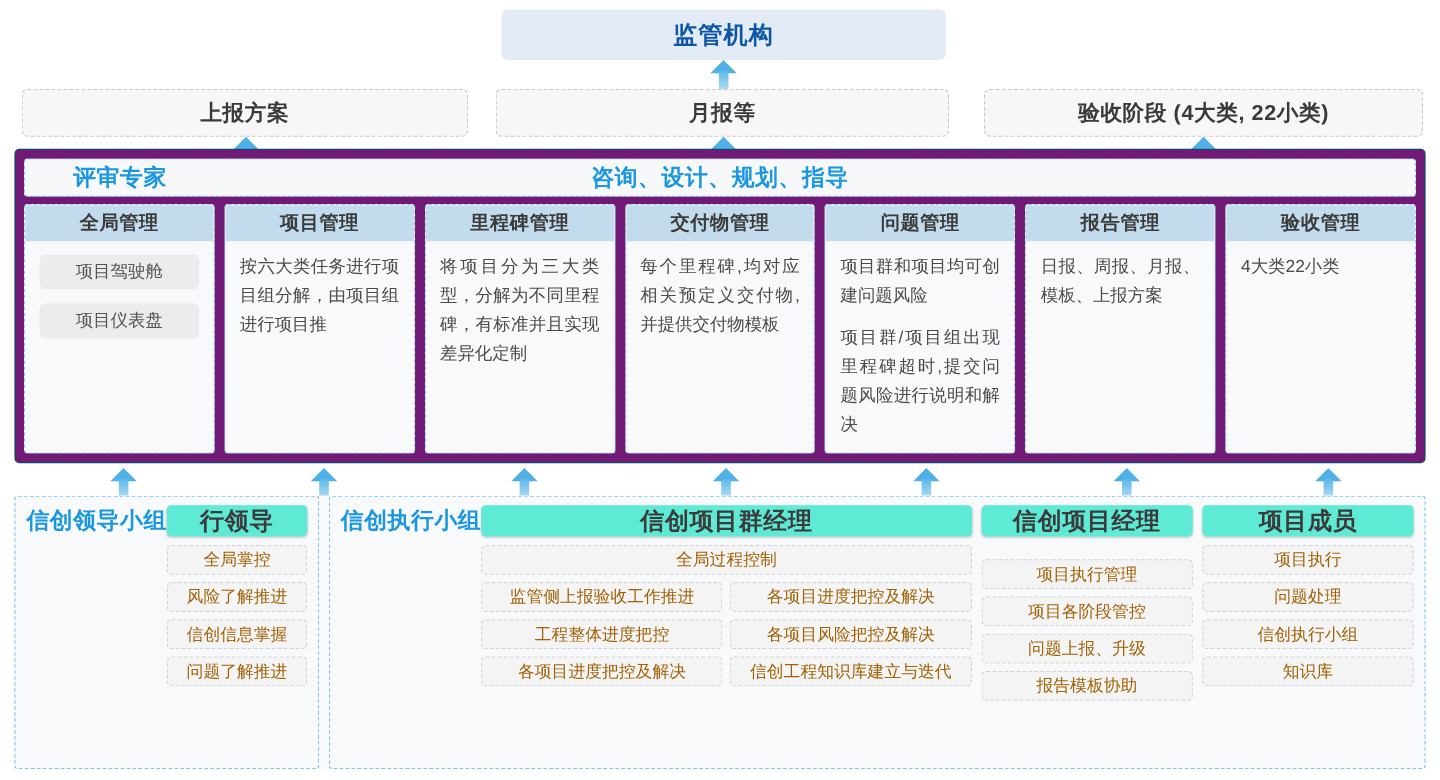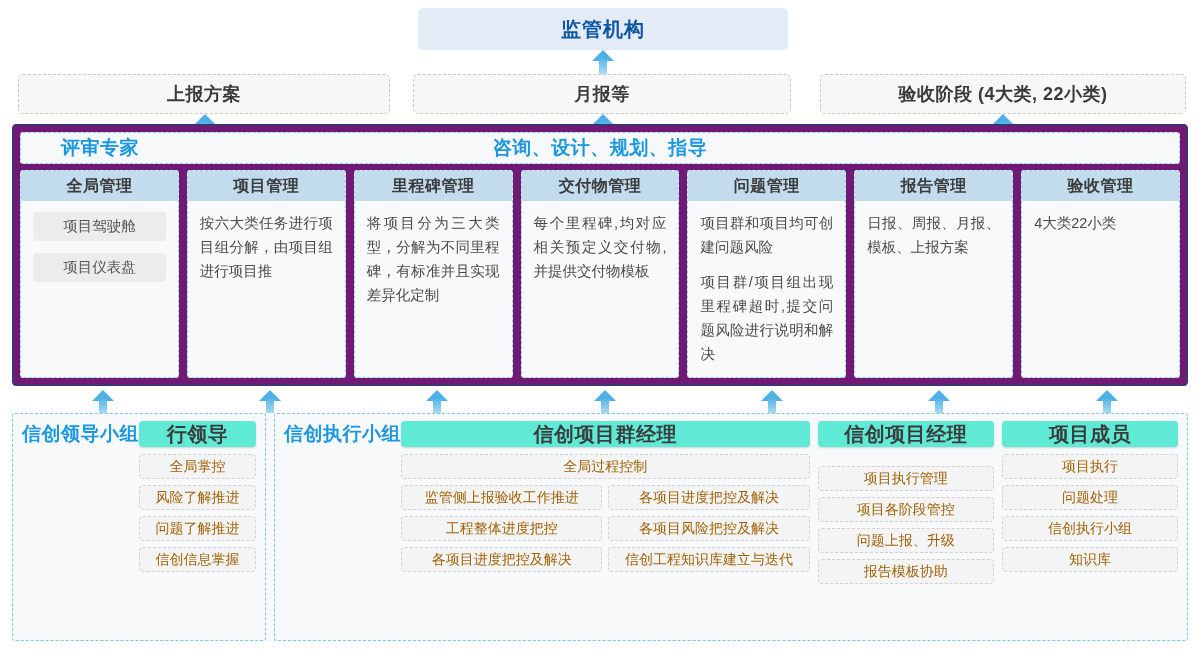--- a/index.html
+++ b/index.html
@@ -296,22 +296,22 @@
   <div class="bot-wrap">
 
     <div class="group" id="grp-lead">
       <div class="group-title">信创领导小组</div>
       <div class="roles">
         <div class="role" id="role-lead">
           <div class="role-head">行领导</div>
           <div class="role-items">
             <div class="item">全局掌控</div>
             <div class="item">风险了解推进</div>
+            <div class="item">信创信息掌握</div>
             <div class="item">问题了解推进</div>
-            <div class="item">信创信息掌握</div>
           </div>
         </div>
       </div>
     </div>
 
     <div class="group" id="grp-exec">
       <div class="group-title">信创执行小组</div>
       <div class="roles">
 
         <div class="role" id="role-pgm">

